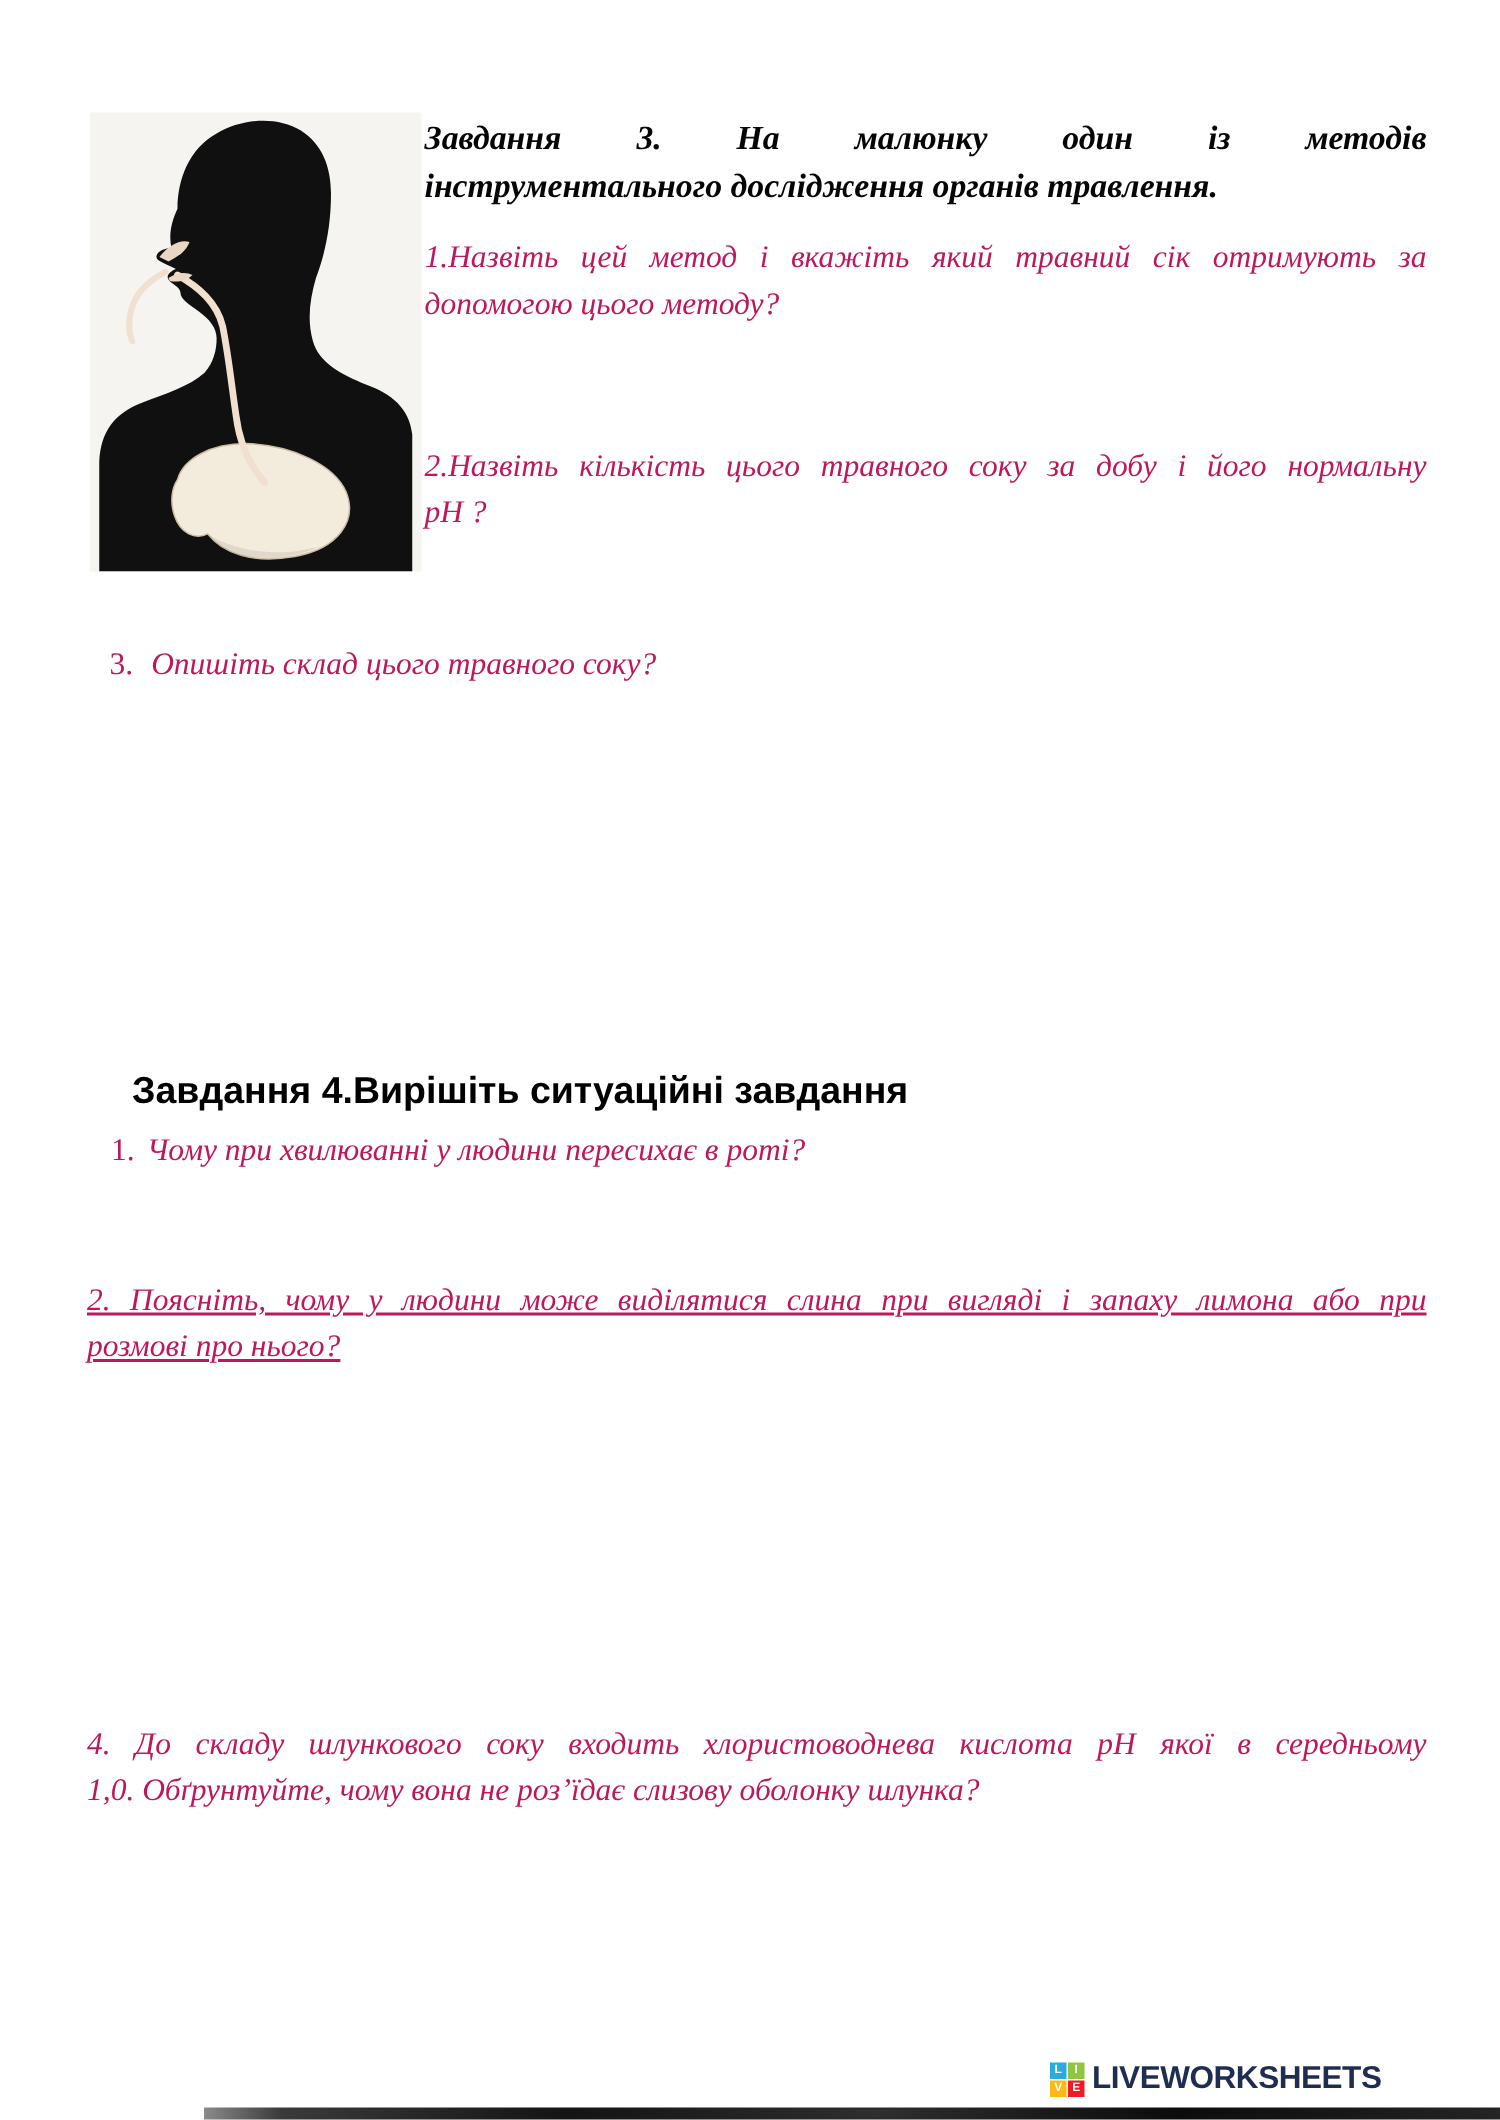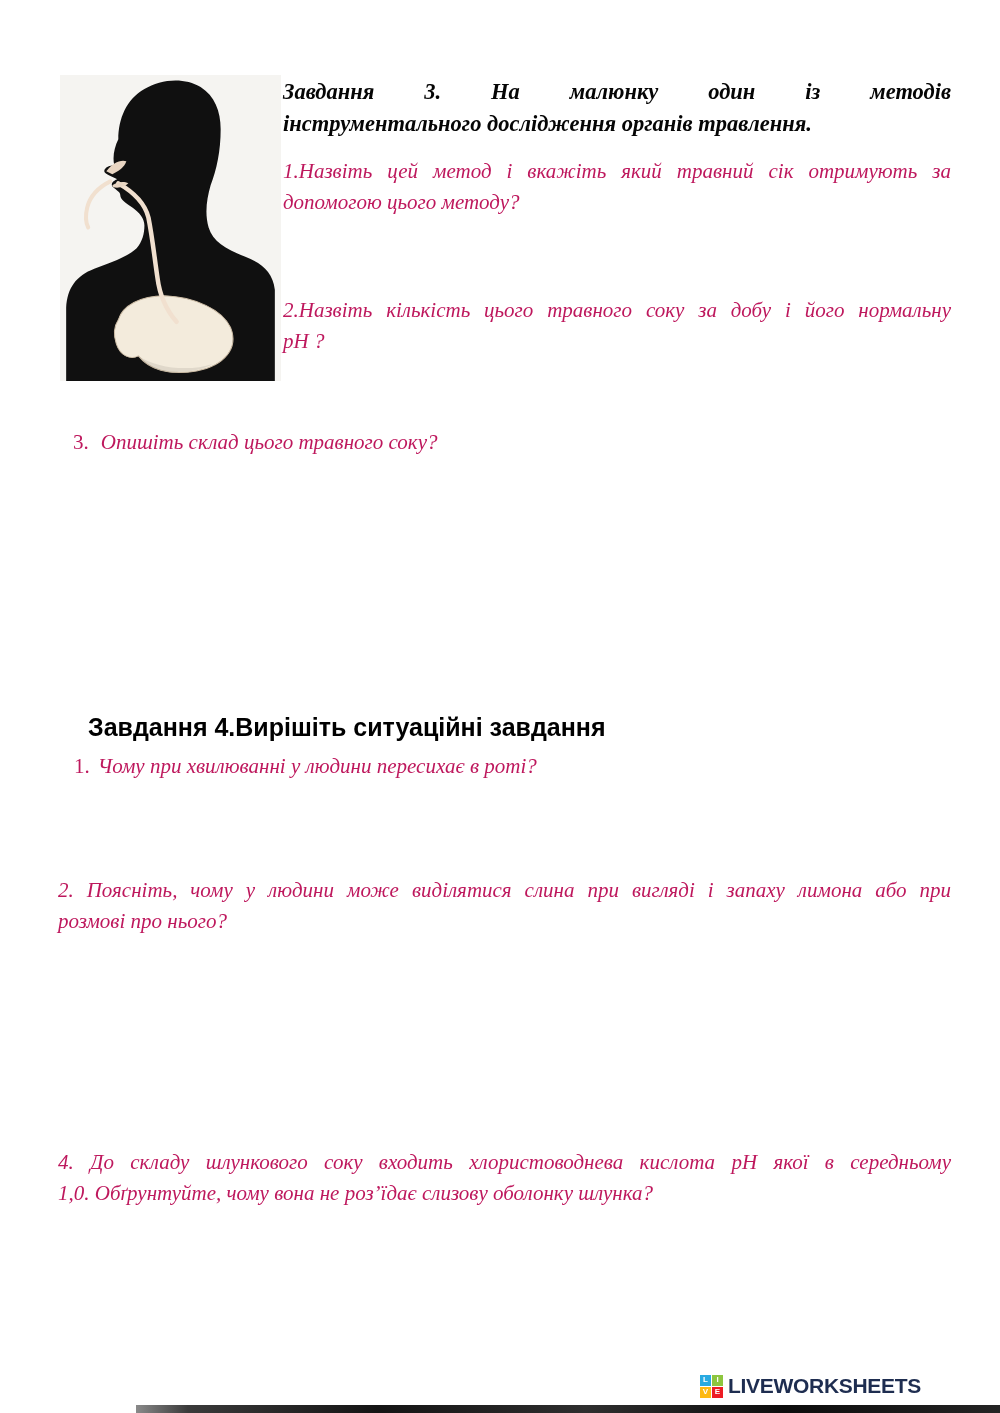--- a/index.html
+++ b/index.html
@@ -33,21 +33,21 @@
   .l { text-align:left; }
   .t3-q1 { left:283px; top:156px; width:668px; }
   .t3-q2 { left:283px; top:295px; width:668px; }
   .t3-q3 { left:73px;  top:427px; width:700px; }
   .t4-heading {
     position:absolute; left:88px; top:713px;
     font-family:"Liberation Sans", sans-serif;
     font-weight:bold; font-size:25px; color:#000;
   }
   .t4-q1 { left:58px; top:751px; width:893px;margin-left:16px; }
-  .t4-q2 { left:58px; top:875px; width:893px; }
+  .t4-q2 { left:58px; top:851px; width:893px;text-decoration:underline; }
   .t4-q3 { left:58px; top:984px; width:893px; }
   .t4-q4 { left:58px; top:1147px; width:893px; }
   .num { font-style:normal; margin-right:12px; }
   .num-tight { font-style:normal; margin-right:8px; }
 
   
   .brand-row {
     position:absolute; left:700px; top:1374px;
     display:flex; align-items:center; gap:5px;
   }

